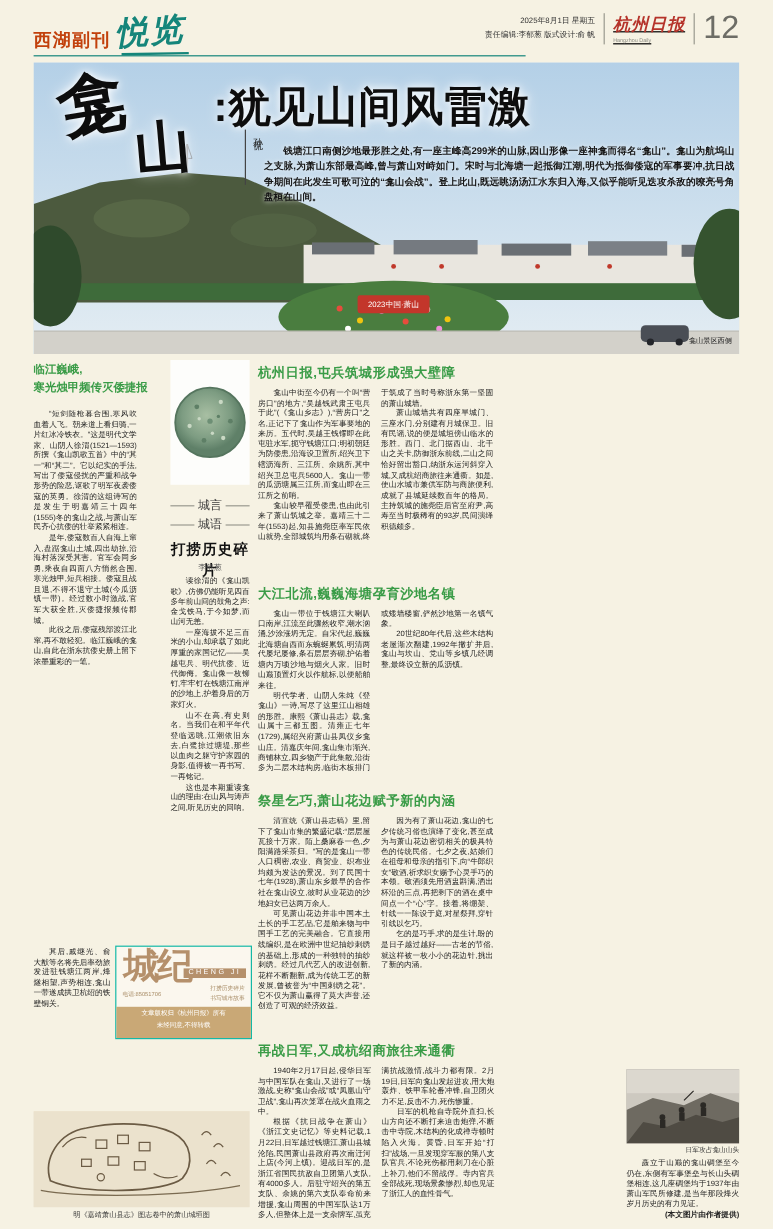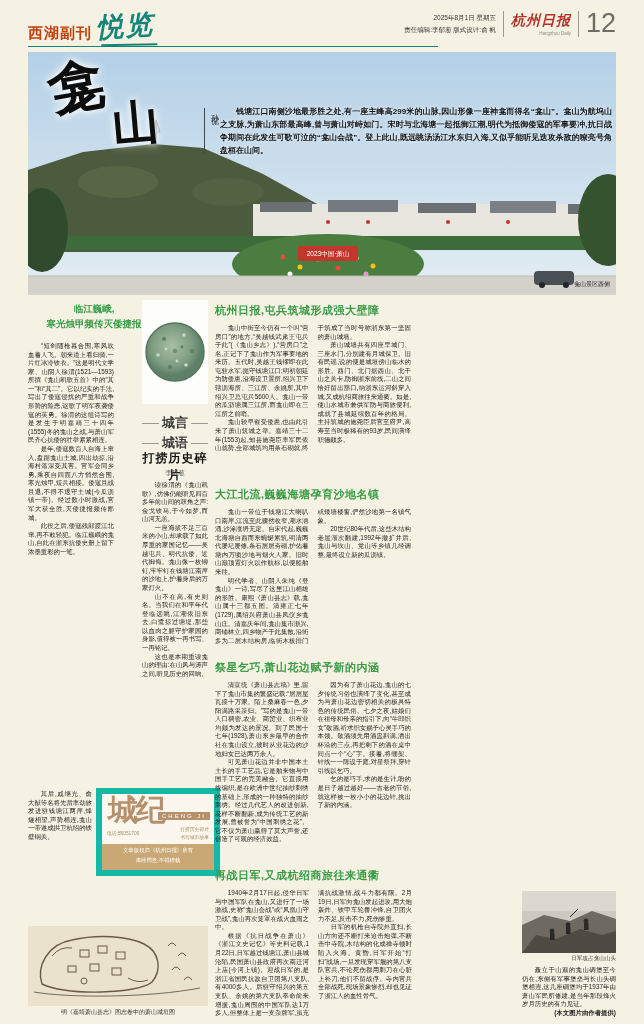--- a/index.html
+++ b/index.html
@@ -7,52 +7,52 @@
   .abs{position:absolute;}
   
   #hdr{left:28px;top:8px;width:588px;height:40px;}
   .mast{position:absolute;left:0;top:4px;width:410px;height:34px;border-bottom:1px solid #15857a;}
   .mast-sec{font-size:15px;font-weight:bold;color:#c2410c;letter-spacing:1px;position:absolute;left:0;top:12px;}
   .mast-script{position:absolute;left:68px;top:-4px;font-size:27px;font-weight:bold;font-style:italic;color:#15857a;transform:rotate(-4deg);letter-spacing:2px;}
   .mast-script::after{content:"";position:absolute;left:4px;bottom:-2px;width:56px;border-bottom:2px solid #15857a;transform:rotate(3deg);}
   .hdr-right{position:absolute;right:0;top:2px;display:flex;align-items:center;gap:7px;}
   .hdr-dates{text-align:right;font-size:6.5px;color:#333;line-height:1.7;}
   .vline{width:1px;height:26px;background:#9a9a8e;}
-  .paper{text-align:right;}
+  .paper{text-align:left;text-decoration:underline;}
   .paper-cn{font-size:14px;font-weight:900;color:#b5332a;font-style:italic;letter-spacing:1px;}
   .paper-en{font-size:4.5px;color:#8a8a80;margin-top:1px;}
   .pageno{font-size:27px;color:#6d6d66;line-height:1;}
   
   #hero{left:28px;top:52px;width:588px;height:243px;overflow:hidden;background:#cfe0ec;}
   #hero svg{position:absolute;left:0;top:0;}
   .cal{position:absolute;font-weight:900;color:#0d0d0d;text-shadow:0 0 6px rgba(255,255,255,.95),0 0 12px rgba(255,255,255,.8);}
   .cal1{left:20px;top:-2px;font-size:56px;transform:rotate(-10deg);}
   .cal2{left:84px;top:40px;font-size:47px;transform:rotate(-5deg);}
   .hero-rest{position:absolute;left:150px;top:14px;font-size:35px;font-weight:900;color:#0d0d0d;letter-spacing:1px;text-shadow:0 0 6px rgba(255,255,255,.95),0 0 12px rgba(255,255,255,.8);}
   .hero-author{position:absolute;left:176px;top:56px;height:46px;writing-mode:vertical-rl;font-size:8px;color:#222;border-left:1px solid #444;padding-left:3px;letter-spacing:3px;}
-  .hero-intro{position:absolute;left:192px;top:54px;width:392px;font-size:8px;font-weight:600;color:#151515;line-height:1.62;text-align:justify;text-indent:2em;text-shadow:0 0 4px rgba(255,255,255,.8);}
+  .hero-intro{position:absolute;left:192px;top:68px;width:392px;font-size:8px;font-weight:600;color:#151515;line-height:1.62;text-align:justify;text-indent:2em;text-shadow:0 0 4px rgba(255,255,255,.8);}
   .hero-cap{position:absolute;right:6px;top:228px;font-size:6px;color:#222;}
   
   .hl{color:#3a9c47;font-weight:bold;}
   .hl-big{font-size:11px;letter-spacing:0.5px;}
-  .hl-left{font-size:9.5px;line-height:1.55;text-align:center;}
+  .hl-left{font-size:9.5px;line-height:1.55;}
   .btxt{font-size:6.4px;line-height:1.34;color:#232323;text-align:justify;overflow:hidden;}
   .btxt p{margin:0;text-indent:2em;}
   .cols4{column-count:4;column-gap:9px;column-fill:auto;}
   .cols3{column-count:3;column-gap:9px;column-fill:auto;}
   
   .coin-box{left:142px;top:300px;width:66px;height:104px;background:#fdfdfb;display:flex;align-items:center;justify-content:center;}
-  .cyy{left:142px;top:412px;width:66px;height:34px;font-size:13px;font-weight:bold;color:#3c3c3c;}
+  .cyy{left:142px;top:412px;width:66px;height:34px;font-size:10px;font-weight:normal;color:#3c3c3c;}
   .cyy-row{display:flex;align-items:center;gap:3px;margin:2px 0;}
   .cyy-row::before,.cyy-row::after{content:"";flex:1;border-top:1px solid #9a9a90;}
   .essay-title{left:142px;top:450px;width:66px;text-align:center;font-size:12px;font-weight:900;color:#111;letter-spacing:1px;}
   .essay-author{left:142px;top:469px;width:66px;text-align:center;font-size:6.5px;color:#555;}
   .essay-body{left:142px;top:481px;width:66px;height:302px;}
   
-  .chengji{left:96px;top:788px;width:112px;height:76px;background:#fbf7ee;border:6px solid #14b8a6;}
+  .chengji{left:96px;top:788px;width:112px;height:76px;background:#fbf7ee;border:1px solid #14b8a6;}
   .cj-name{position:absolute;left:6px;top:-4px;font-size:30px;font-weight:900;color:#b5906b;letter-spacing:-2px;}
   .cj-ribbon{position:absolute;right:4px;top:18px;background:#b5906b;color:#fff;font-size:6px;letter-spacing:2px;padding:1px 4px;}
   .cj-phone{position:absolute;left:5px;top:36px;font-size:4.8px;color:#a88c66;}
   .cj-slogan{position:absolute;right:5px;top:32px;text-align:right;font-size:4.8px;color:#a88c66;line-height:1.6;}
   .cj-band{position:absolute;left:0;right:0;bottom:0;height:24px;background:#c9a876;color:#fff;font-size:5.4px;text-align:center;line-height:1.8;padding-top:2px;}
   
   .mapimg{left:28px;top:926px;width:180px;height:80px;background:#ebe2cd;overflow:hidden;}
   .map-cap{left:28px;top:1008px;width:180px;text-align:center;font-size:6px;color:#333;}
   .warphoto{width:94px;height:62px;background:#b7b3aa;overflow:hidden;position:relative;}
   .war-cap{font-size:5.6px;color:#333;text-align:right;margin:2px 0 3px;}
@@ -120,20 +120,21 @@
     <rect x="0" y="224" width="588" height="19" fill="#d3d1ca"></rect>
     <line x1="0" y1="224" x2="588" y2="224" stroke="#bdbbb3" stroke-width="1"></line>
     <rect x="506" y="219" width="40" height="14" rx="4" fill="#4a4e55"></rect>
     <circle cx="514" cy="233" r="3" fill="#23252a"></circle>
       <circle cx="538" cy="233" r="3" fill="#23252a"></circle>
     <ellipse cx="14" cy="178" rx="26" ry="42" fill="#2f4a2c"></ellipse>
     <ellipse cx="580" cy="168" rx="30" ry="46" fill="#35532f"></ellipse>
   </svg>
   <span class="cal cal1">龛</span>
   <span class="cal cal2">山</span>
+  <span class="hero-rest">:犹见山间风雷激</span>
   <span class="hero-author">孙侃</span>
   <div class="hero-intro">钱塘江口南侧沙地最形胜之处,有一座主峰高299米的山脉,因山形像一座神龛而得名“龛山”。龛山为航坞山之支脉,为萧山东部最高峰,曾与萧山对峙如门。宋时与北海塘一起抵御江潮,明代为抵御倭寇的军事要冲,抗日战争期间在此发生可歌可泣的“龛山会战”。登上此山,既远眺汤汤江水东归入海,又似乎能听见迭攻杀敌的嘹亮号角盘桓在山间。</div>
   <span class="hero-cap">龛山景区西侧</span>
 </div>
 
 <div class="abs hl hl-left" style="left:28px;top:302px;width:132px;">
   <div>临江巍峨,</div>
   <div>寒光烛甲频传灭倭捷报</div>
 </div>
 <div class="abs btxt" style="left:28px;top:342px;width:86px;height:444px;">

